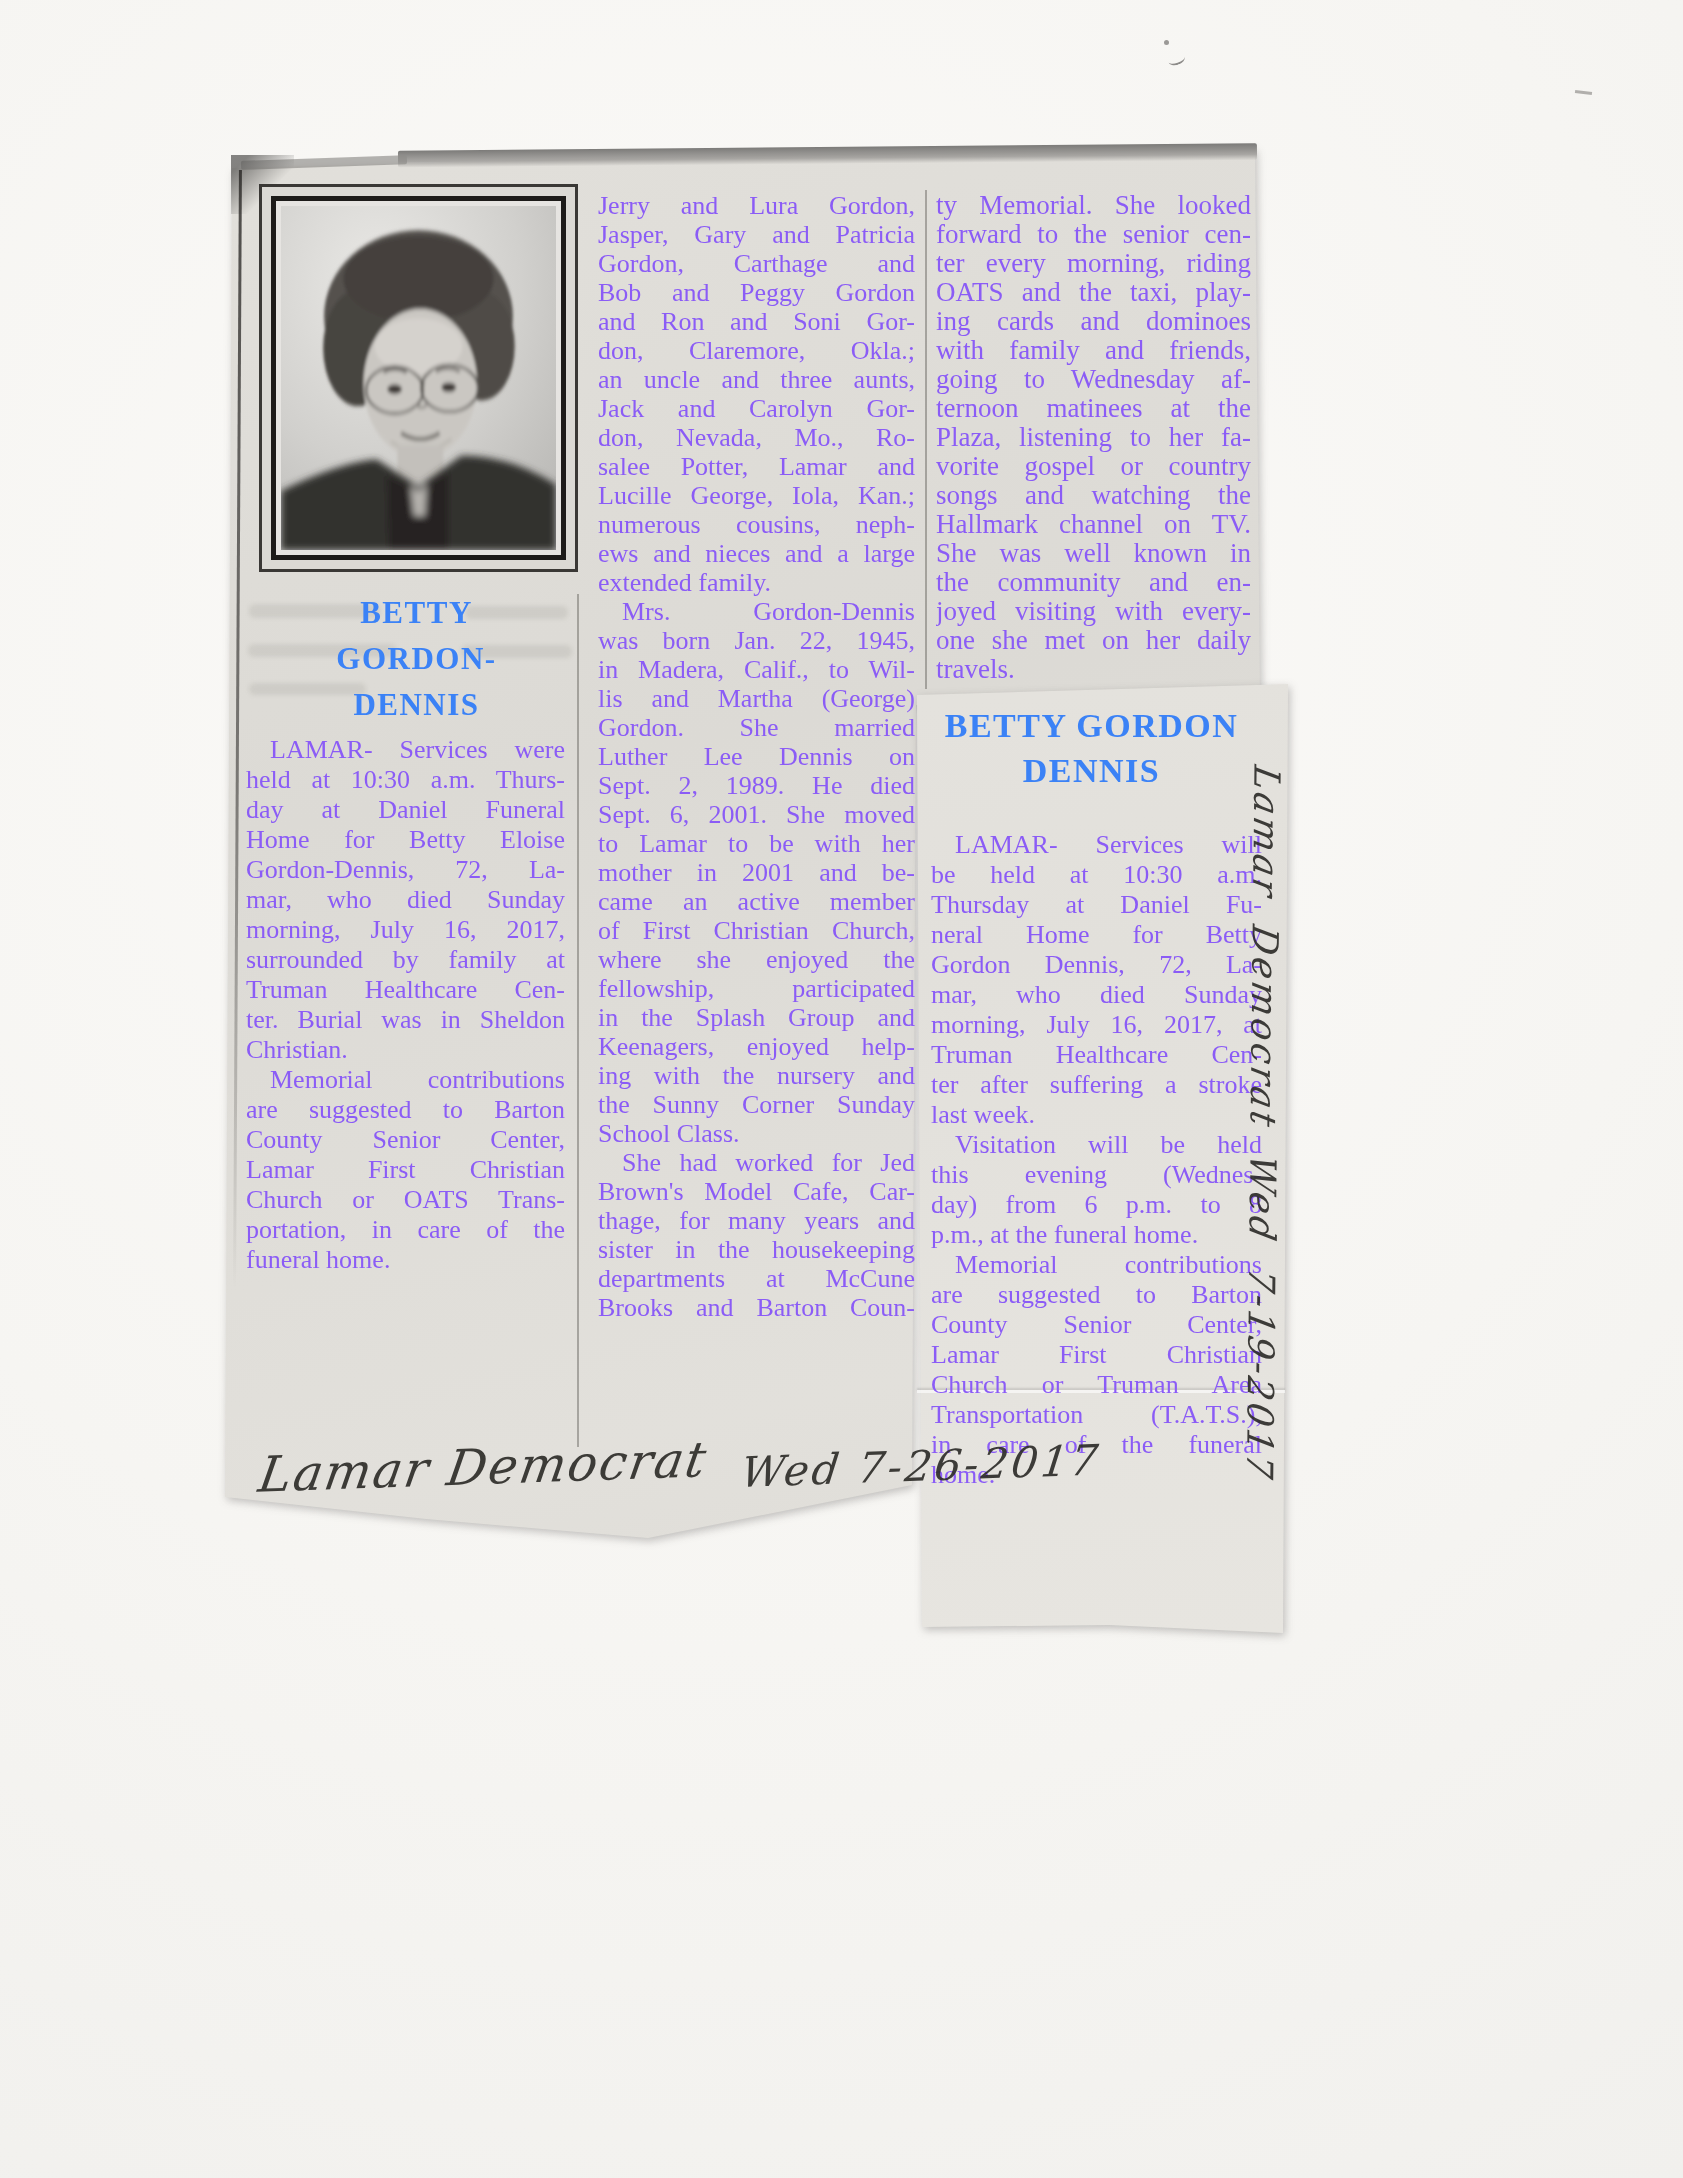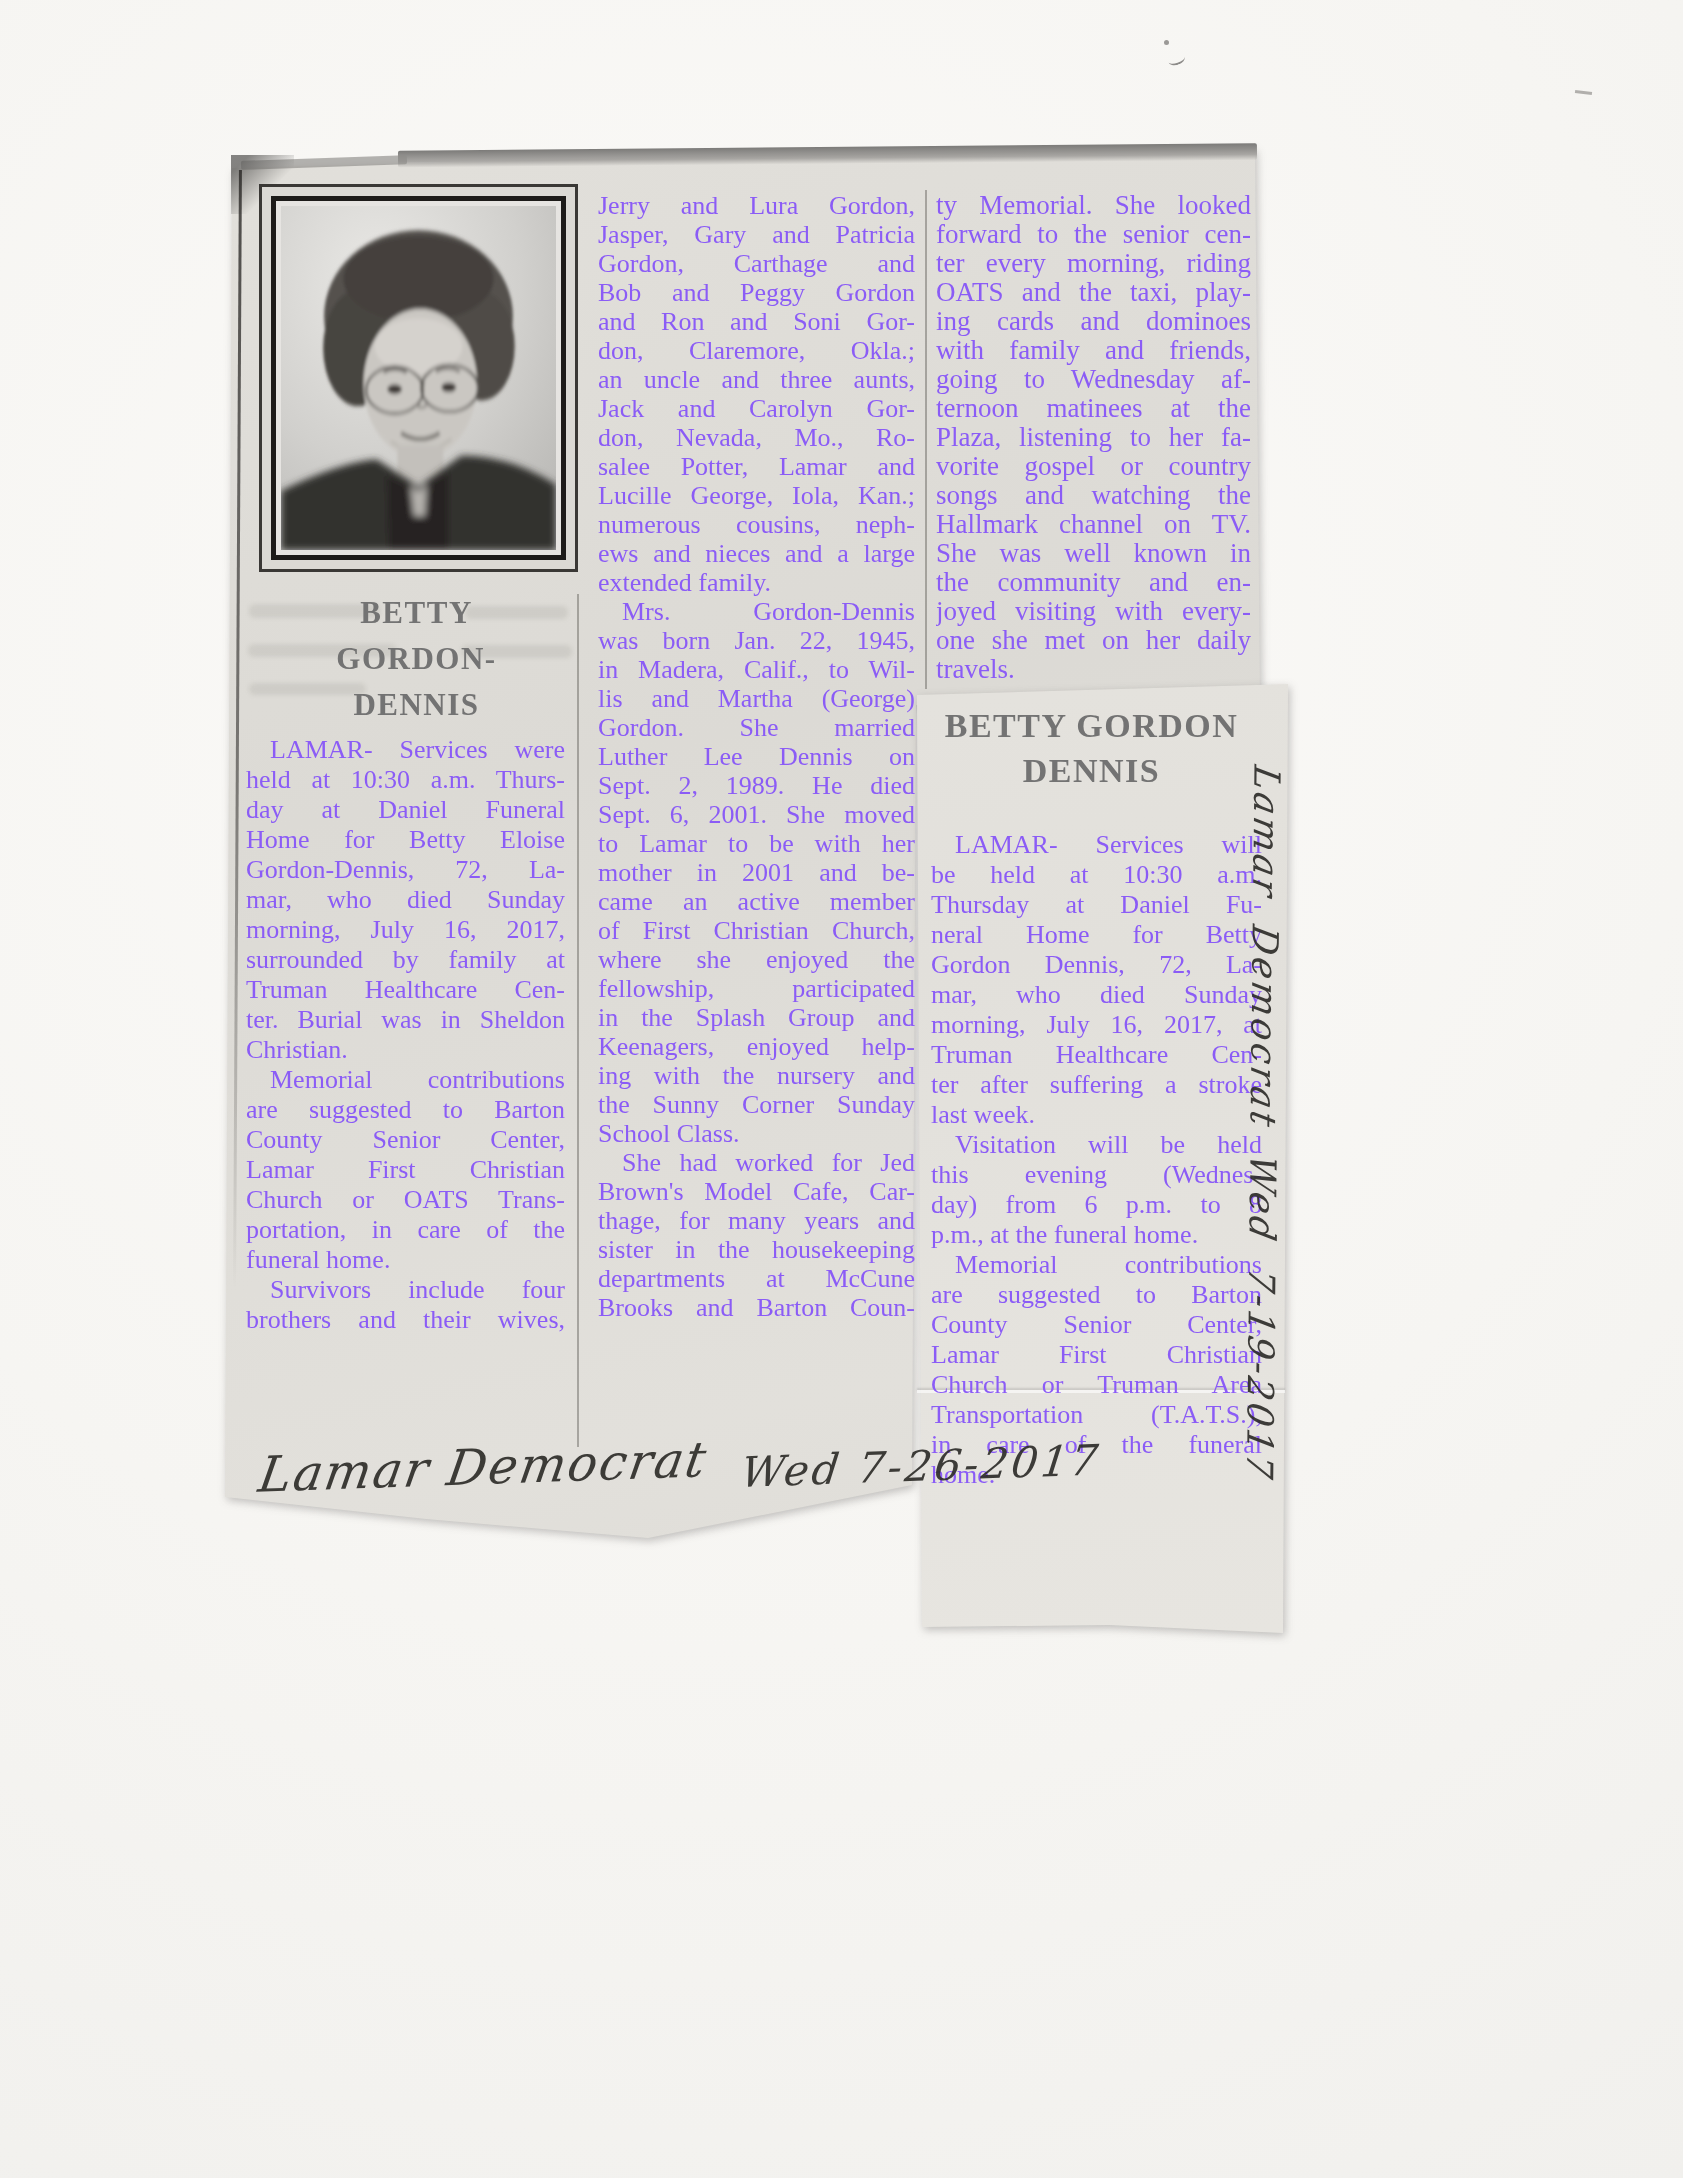--- a/index.html
+++ b/index.html
@@ -37,21 +37,21 @@
   .ghost{background:rgba(108,106,102,.13);filter:blur(2px);border-radius:6px;}
   .speck-dot{left:1164px;top:40px;width:5px;height:5px;border-radius:50%;background:#9b9997;}
   .speck-curve{left:1168px;top:54px;width:17px;height:9px;border-bottom:2px solid #8d8b89;border-radius:50%;transform:rotate(-18deg);}
   .speck-dash{left:1575px;top:91px;width:17px;height:3px;background:#b1afac;transform:rotate(7deg);}
   
   .photo-frame{left:259px;top:184px;width:319px;height:388px;box-sizing:border-box;
     border:3px solid #3a3835;padding:9px;background:#dbd9d4;}
   .photo-inner{width:100%;height:100%;box-sizing:border-box;border:5px solid #1d1b19;background:#e6e4e1;padding:5px;}
   .photo-inner svg{display:block;width:100%;height:100%;}
   
-  .headline{font-weight:700;text-align:center;color:#737373;}
+  .headline{font-weight:700;text-align:center;color:#3b82f6;}
   .headline .hline{letter-spacing:1.5px;}
   .h1box{left:255px;top:590px;width:323px;font-size:31px;}
   .h1box .hline{line-height:46px;height:46px;}
   .h2box{left:919px;top:703px;width:345px;font-size:34px;}
   .h2box .hline{line-height:45px;height:45px;}
   .col{color:#8b5cf6;}
   .para{margin:0;}
   .line{
     text-align:justify;text-align-last:justify;
     height:var(--lh);line-height:var(--lh);overflow:hidden;
@@ -169,24 +169,20 @@
     </div>
     <div class="para">
       <div class="line first">Memorial contributions</div>
       <div class="line">are suggested to Barton</div>
       <div class="line">County Senior Center,</div>
       <div class="line">Lamar First Christian</div>
       <div class="line">Church or OATS Trans-</div>
       <div class="line">portation, in care of the</div>
       <div class="line last">funeral home.</div>
     </div>
-    <div class="para">
-      <div class="line first">Survivors include four</div>
-      <div class="line">brothers and their wives,</div>
-    </div>
   </div>
 
 <div class="abs col col2">
     <div class="para">
       <div class="line">Jerry and Lura Gordon,</div>
       <div class="line">Jasper, Gary and Patricia</div>
       <div class="line">Gordon, Carthage and</div>
       <div class="line">Bob and Peggy Gordon</div>
       <div class="line">and Ron and Soni Gor-</div>
       <div class="line">don, Claremore, Okla.;</div>

